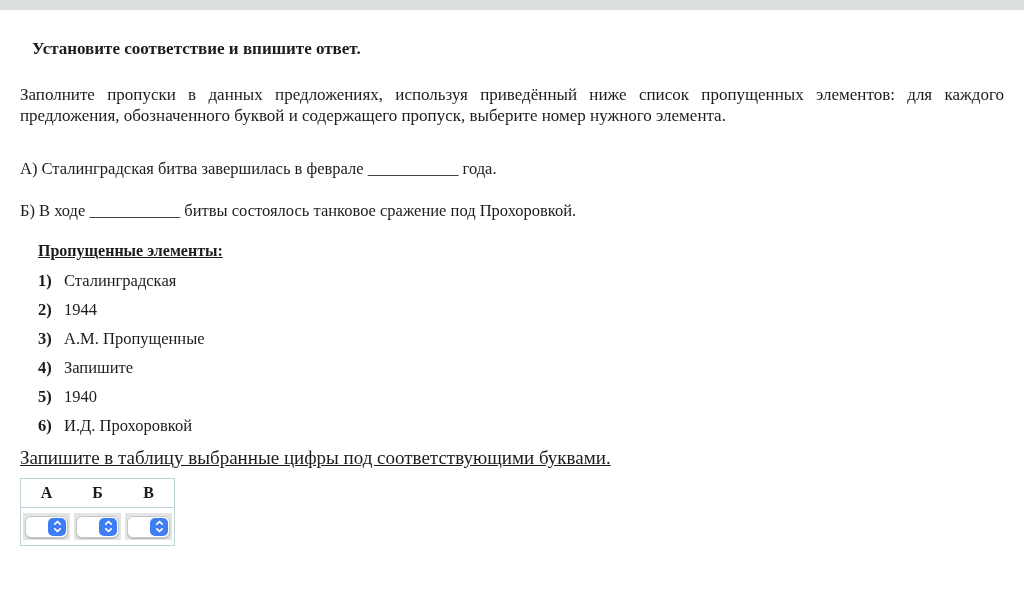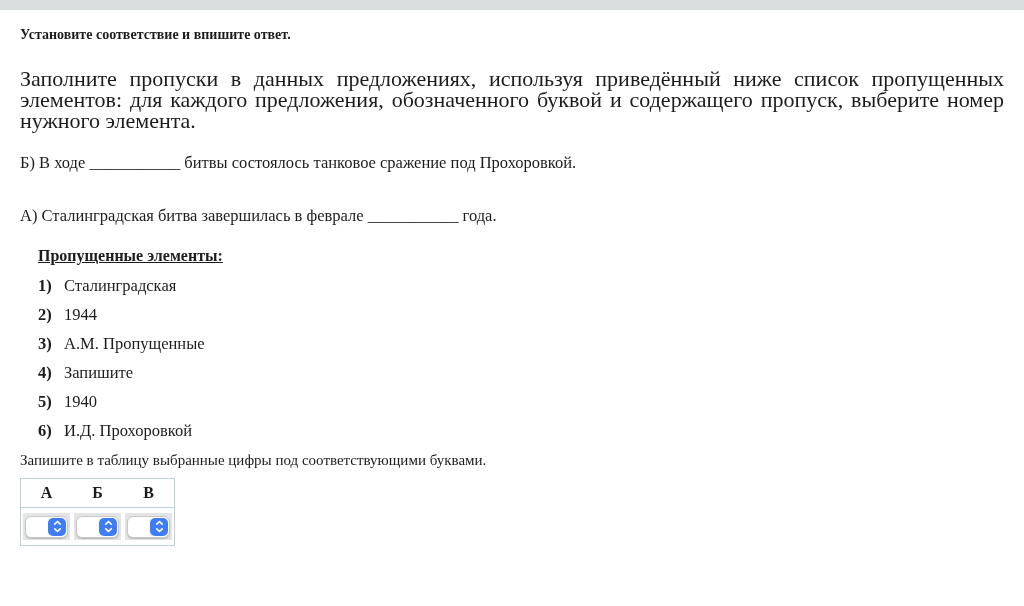--- a/index.html
+++ b/index.html
@@ -14,27 +14,27 @@
   }
   .topbar {
     width: 100%;
     height: 10px;
     background: #d9dede;
   }
   .content {
     padding: 17px 20px 0 20px;
   }
   .page-title {
-    font-size: 14px;
-    font-weight: bold;
-    margin: 0;
+    font-size: 17px;
+    font-weight: bold;
+    margin: 12px;
   }
   .task-instruction {
     margin-top: 25px;
-    font-size: 22px;
+    font-size: 17px;
     line-height: 21px;
     text-align: justify;
   }
   .sentence {
     font-size: 16.5px;
     line-height: 21px;
     margin-top: 21px;
   }
   .sentence-a { margin-top: 32px; }
   .elements {
@@ -53,21 +53,22 @@
     font-size: 16.5px;
     line-height: 17px;
   }
   .element-num {
     font-weight: bold;
     width: 26px;
     flex: 0 0 26px;
   }
   .write-instruction {
     margin-top: 13px;
-    font-size: 15px;
+    font-size: 19px;
+    text-decoration: underline;
   }
   .answer-table {
     margin-top: 9px;
     width: 155px;
     border: 1px solid #bcd2d6;
   }
   .answer-table .head-row {
     display: flex;
     height: 29px;
     align-items: center;
@@ -133,23 +134,23 @@
 <body>
 
 <div class="topbar"></div>
 
 <div class="content">
 
   <h1 class="page-title">Установите соответствие и впишите ответ.</h1>
 
   <div class="task-instruction">Заполните пропуски в данных предложениях, используя приведённый ниже список пропущенных элементов: для каждого предложения, обозначенного буквой и содержащего пропуск, выберите номер нужного элемента.</div>
 
+  <div class="sentence sentence-a">А) Сталинградская битва завершилась в феврале ___________ года.</div>
+
   <div class="sentence">Б) В ходе ___________ битвы состоялось танковое сражение под Прохоровкой.</div>
-
-  <div class="sentence sentence-a">А) Сталинградская битва завершилась в феврале ___________ года.</div>
 
   <div class="sentence">
   </div>
 
   <div class="elements">
     <div class="elements-heading">Пропущенные элементы:</div>
 
     <div class="element-item">
       <span class="element-num">1)</span>
       <span>Сталинградская</span>

